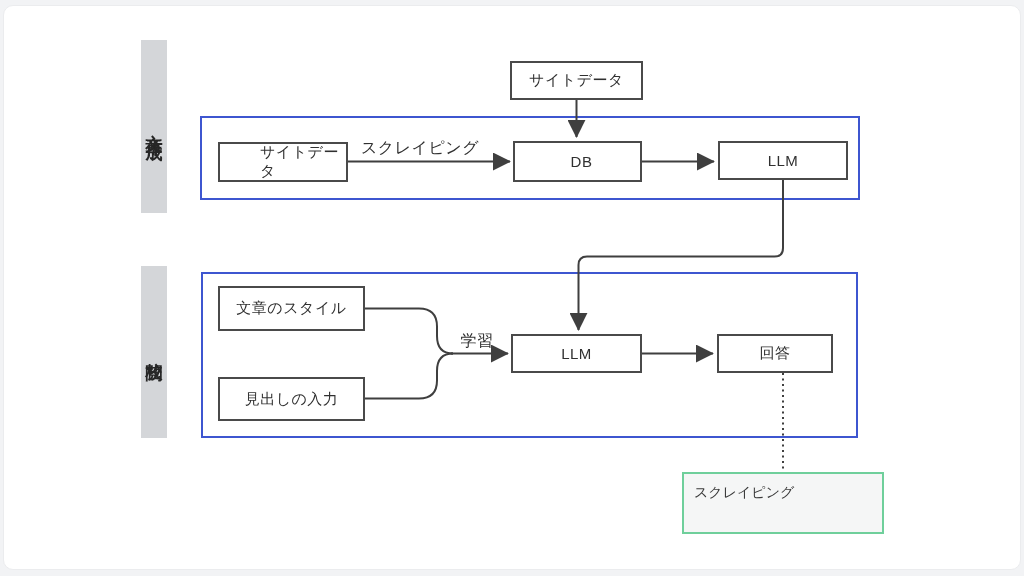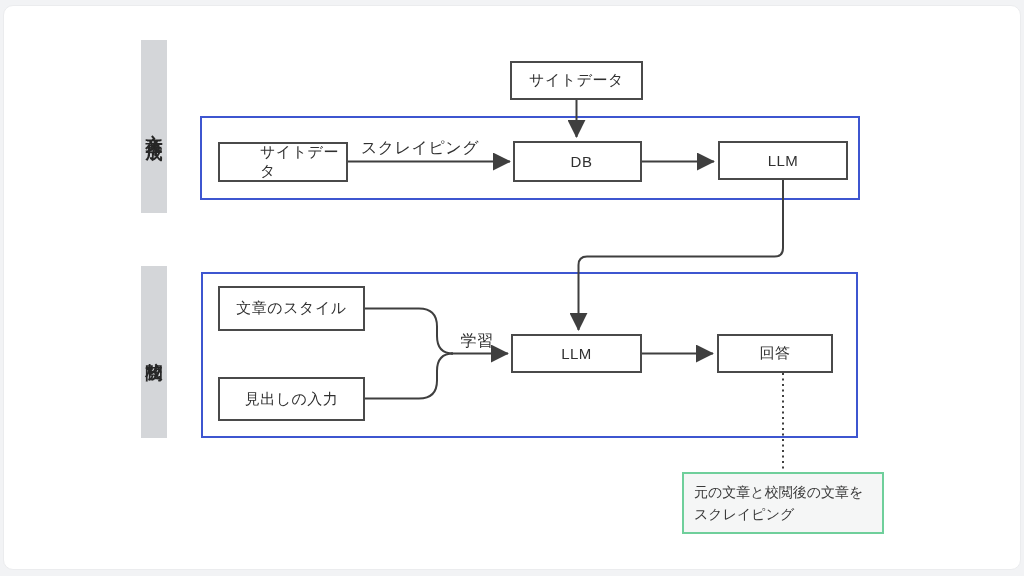--- a/index.html
+++ b/index.html
@@ -97,17 +97,16 @@
   <div class="node" style="left:718px;top:141px;width:130px;height:39px;">LLM</div>
   <div class="node" style="left:218px;top:286px;width:147px;height:45px;font-family:Liberation Mono, monospace;">文章のスタイル</div>
   <div class="node" style="left:218px;top:377px;width:147px;height:44px;">見出しの入力</div>
   <div class="node" style="left:511px;top:334px;width:131px;height:39px;">LLM</div>
   <div class="node" style="left:717px;top:334px;width:116px;height:39px;">回答</div>
 
   <div class="edge-label" style="left:358px;top:138px;width:124px;">スクレイピング</div>
   <div class="edge-label" style="left:453px;top:331px;width:48px;">学習</div>
 
   <div class="annotation">
-    <div>元の文章と校閲後の文章を</div>
     <div>スクレイピング</div>
   </div>
 
 </div>
 
 </body></html>

